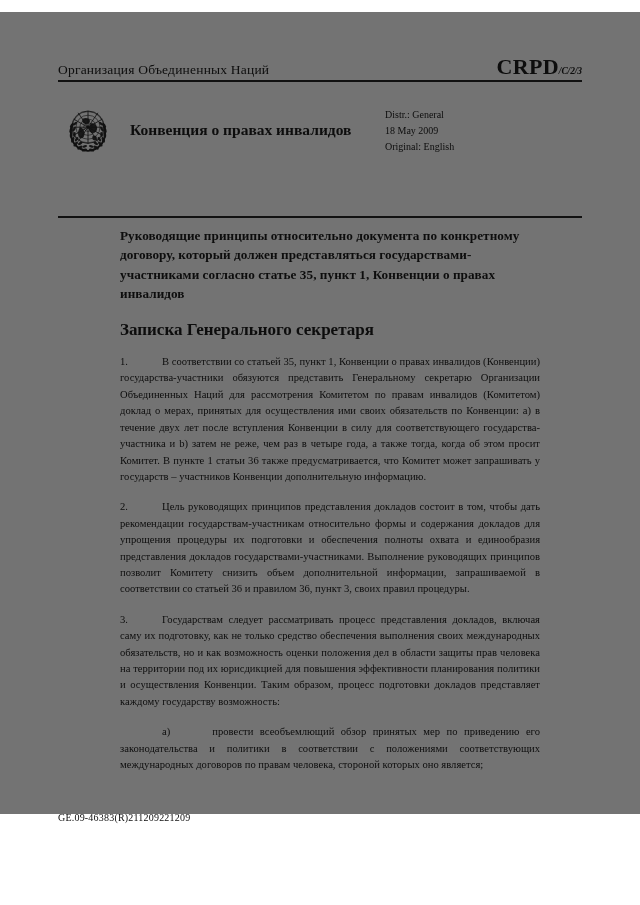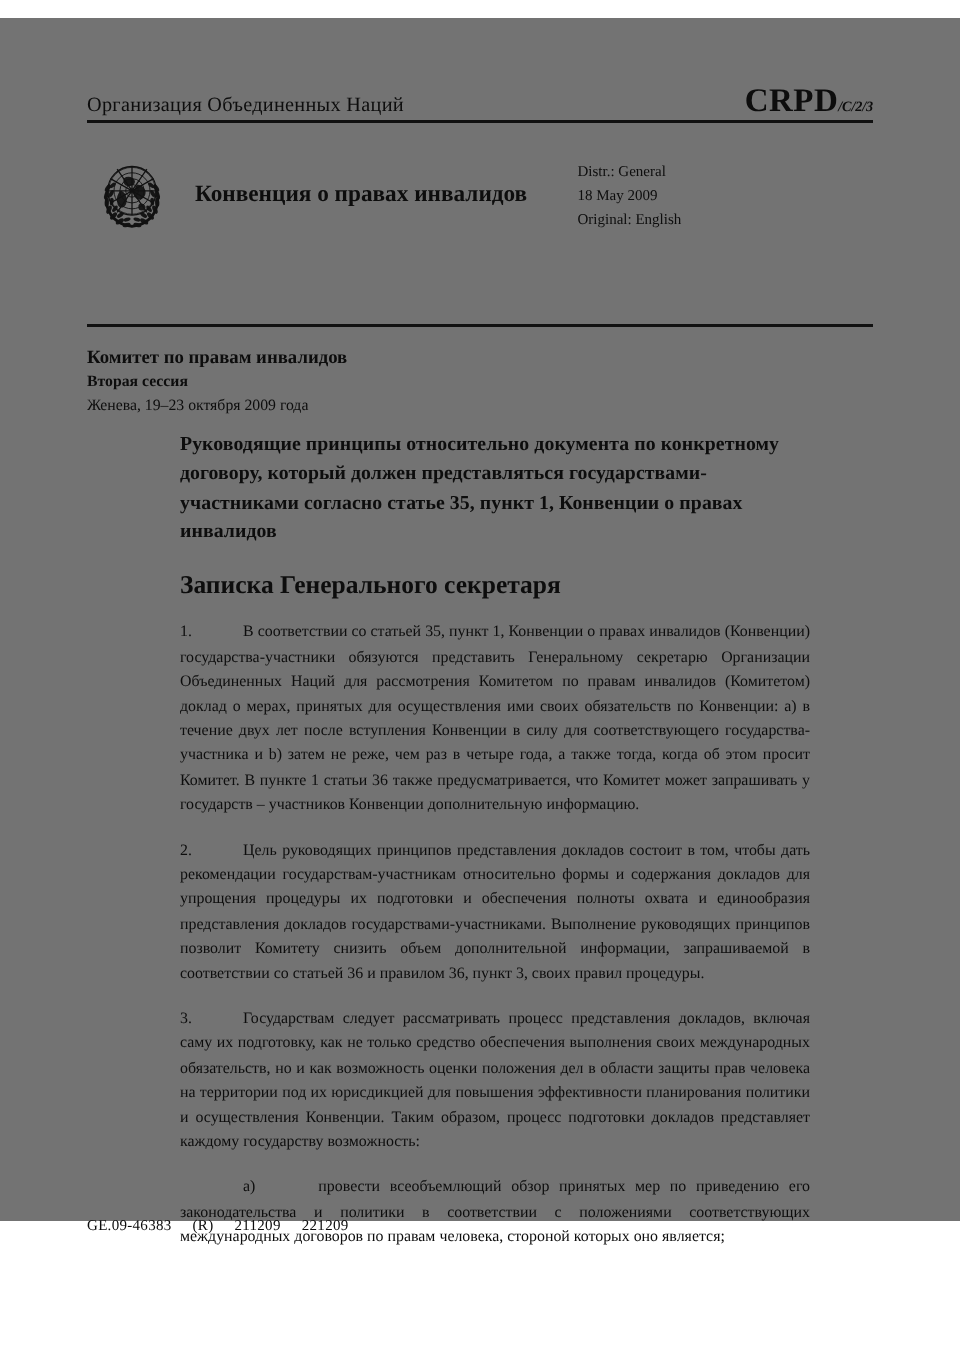--- a/index.html
+++ b/index.html
@@ -166,21 +166,20 @@
   
   .footer {
     position: absolute;
     left: 58px;
     top: 800px;
     width: 524px;
     font-size: 10px;
     letter-spacing: 0.2px;
   }
   .footer .gefrag {
-    margin-right: 14px;
   }
 </style>
 </head>
 <body>
 
 <div class="page">
 
   <div class="content">
 
     <div>
@@ -271,25 +270,20 @@
           <div>Distr.: General</div>
           <div>18 May 2009</div>
           <div>Original: English</div>
         </div>
 
       </div>
 
       <div class="rule-after-masthead"></div>
     </div>
 
-    <div class="committee">
-      <div class="c-title">Комитет по правам инвалидов</div>
-      <div class="c-session">Вторая сессия</div>
-      <div class="c-place">Женева, 19–23 октября 2009 года</div>
-    </div>
 
     <div class="body-col">
 
       <div class="doc-title">Руководящие принципы относительно документа по конкретному договору, который должен представляться государствами-участниками согласно статье 35, пункт 1, Конвенции о правах инвалидов</div>
 
       <div class="doc-subtitle">Записка Генерального секретаря</div>
 
       <div class="para">
         <span class="num">1.</span>
         <span class="ptext"><span class="lead-space"></span><span>В соответствии со статьей 35, пункт 1, Конвенции о правах инвалидов (Конвенции) государства-участники обязуются представить Генеральному секретарю Организации Объединенных Наций для рассмотрения Комитетом по правам инвалидов (Комитетом) доклад о мерах, принятых для осуществления ими своих обязательств по Конвенции: a) в течение двух лет после вступления Конвенции в силу для соответствующего государства-участника и b) затем не реже, чем раз в четыре года, а также тогда, когда об этом просит Комитет. В пункте 1 статьи 36 также предусматривается, что Комитет может запрашивать у государств – участников Конвенции дополнительную информацию.</span></span>

